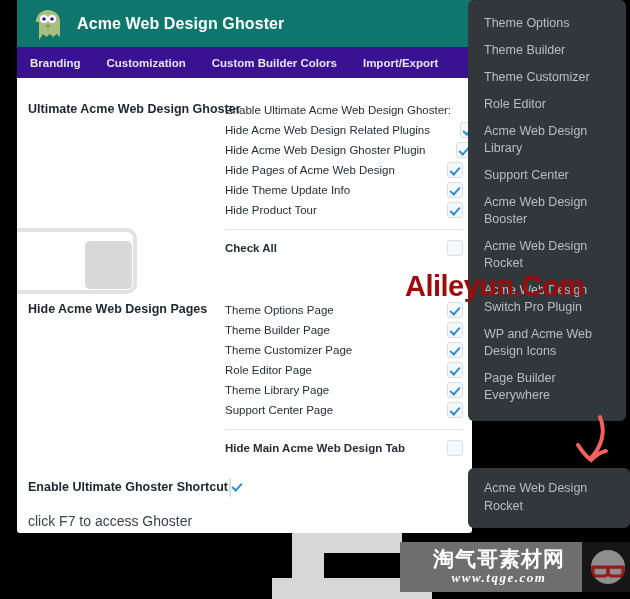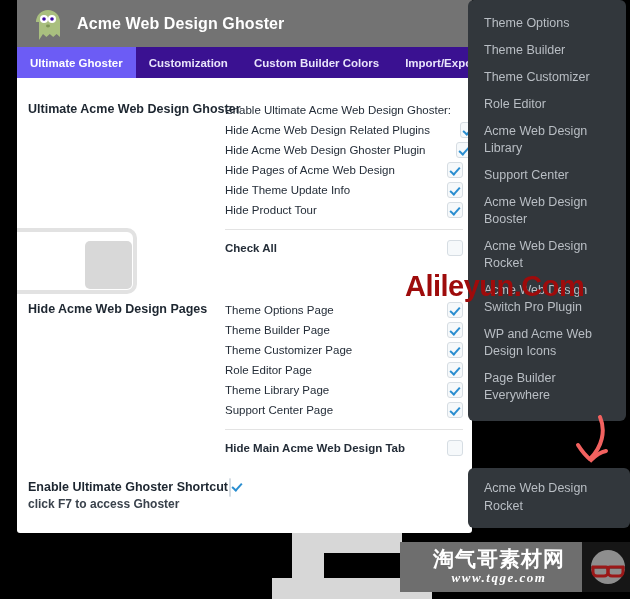--- a/index.html
+++ b/index.html
@@ -45,21 +45,21 @@
     background: #ffffff;
     border-bottom-left-radius: 3px;
     border-bottom-right-radius: 3px;
     z-index: 5;
     overflow: hidden;
   }
 
   
   .hdr {
     height: 47px;
-    background: #737373;
+    background: #0f766e;
     display: flex;
     align-items: center;
     padding-left: 16px;
     box-sizing: border-box;
   }
   .ghost-logo {
     width: 30px;
     height: 32px;
     position: relative;
     flex: 0 0 auto;
@@ -127,23 +127,24 @@
 
   
   .section-label {
     position: absolute;
     font-size: 12.5px;
     font-weight: bold;
     color: #1d2630;
     left: 11px;
   }
   .section-label.sub {
-    font-weight: bold;
-    font-size: 12px;
+    font-weight: normal;
+    font-size: 14px;
     color: #3a424c;
+    margin-top: 16px;
   }
 
   
   .opt-col {
     position: absolute;
     left: 208px;
     width: 238px;
   }
   .opt-row {
     display: flex;
@@ -318,21 +319,21 @@
         <circle cx="19" cy="11" r="4" fill="#ffffff"></circle>
         <circle cx="11" cy="11" r="1.8" fill="#3b0ca3"></circle>
         <circle cx="19" cy="11" r="1.8" fill="#3b0ca3"></circle>
         <ellipse cx="15" cy="18" rx="2" ry="1.4" fill="#7d9456"></ellipse>
       </svg>
     </span>
     <span class="hdr-title">Acme Web Design Ghoster</span>
   </div>
 
   <div class="tabs">
-    <div class="tab active">Ultimate Ghoster</div>
+    <div class="tab">Branding</div>
     <div class="tab">Customization</div>
     <div class="tab">Custom Builder Colors</div>
     <div class="tab">Import/Export</div>
   </div>
 
   <div class="card-body">
 
     <div class="preview-box">
       <div class="preview-inner"></div>
     </div>

